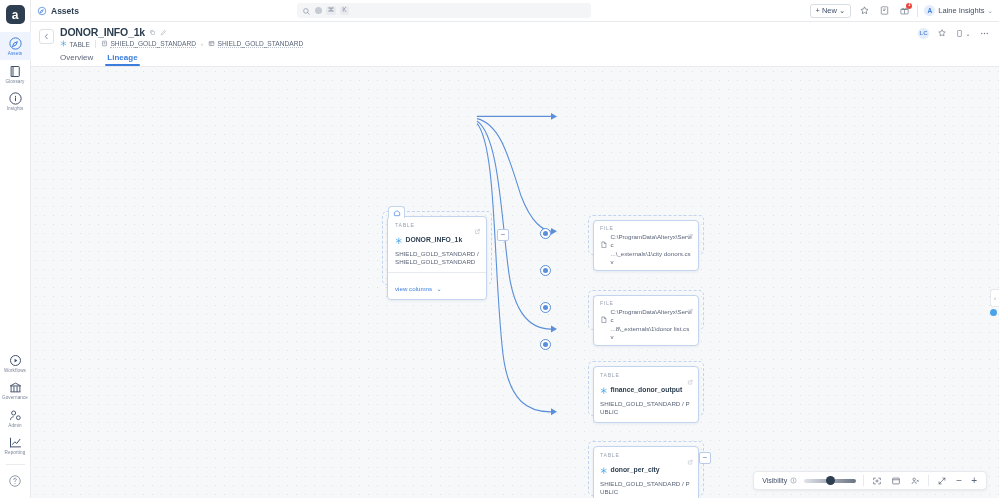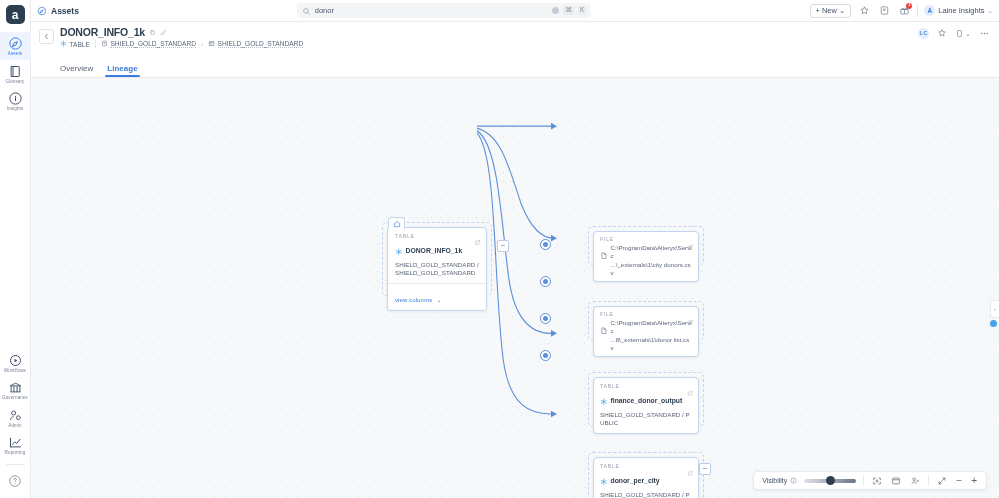--- a/index.html
+++ b/index.html
@@ -129,21 +129,21 @@
     position: absolute; top: 4px; right: 8px;
     display: flex; align-items: center; gap: 5px;
   }
   .avatar-lc {
     width: 13px; height: 13px; border-radius: 50%;
     background: #e3edfb; color: #5b8fd9;
     font-size: 6px; font-weight: bold;
     display: flex; align-items: center; justify-content: center;
     border: 1px solid #fff;
   }
-  .tabs { display: flex; gap: 14px; padding-left: 21px; margin-top: 17px; }
+  .tabs { display: flex; gap: 14px; padding-left: 21px; margin-top: 6px; }
   .tab {
     font-size: 8px; color: #5a6478; padding-bottom: 4px;
     cursor: pointer; position: relative; line-height: 1;
   }
   .tab.active { color: #3b7ddd; font-weight: bold; }
   .tab.active::after {
     content: ''; position: absolute; left: -2px; right: -2px; bottom: 0;
     height: 2px; background: #3b7ddd; border-radius: 1px;
   }
 
@@ -362,21 +362,20 @@
       </div>
 
       <div class="search-wrap">
         <div class="search-box">
           <span>
             <svg viewBox="0 0 24 24" width="8.5" height="8.5" fill="none" stroke="#8a93a3" stroke-width="2">
               <circle cx="11" cy="11" r="6.5"></circle>
                 <path d="M16 16l4.5 4.5" stroke-linecap="round"></path>
             </svg>
           </span>
-          <input class="search-input" type="text" value="donor" style="">
           <span class="search-clear"></span>
           <span class="kbd">⌘</span>
           <span class="kbd">K</span>
         </div>
       </div>
 
       <div class="topbar-right">
         <div class="new-btn">
           <span>+</span>
           <span>New</span>

